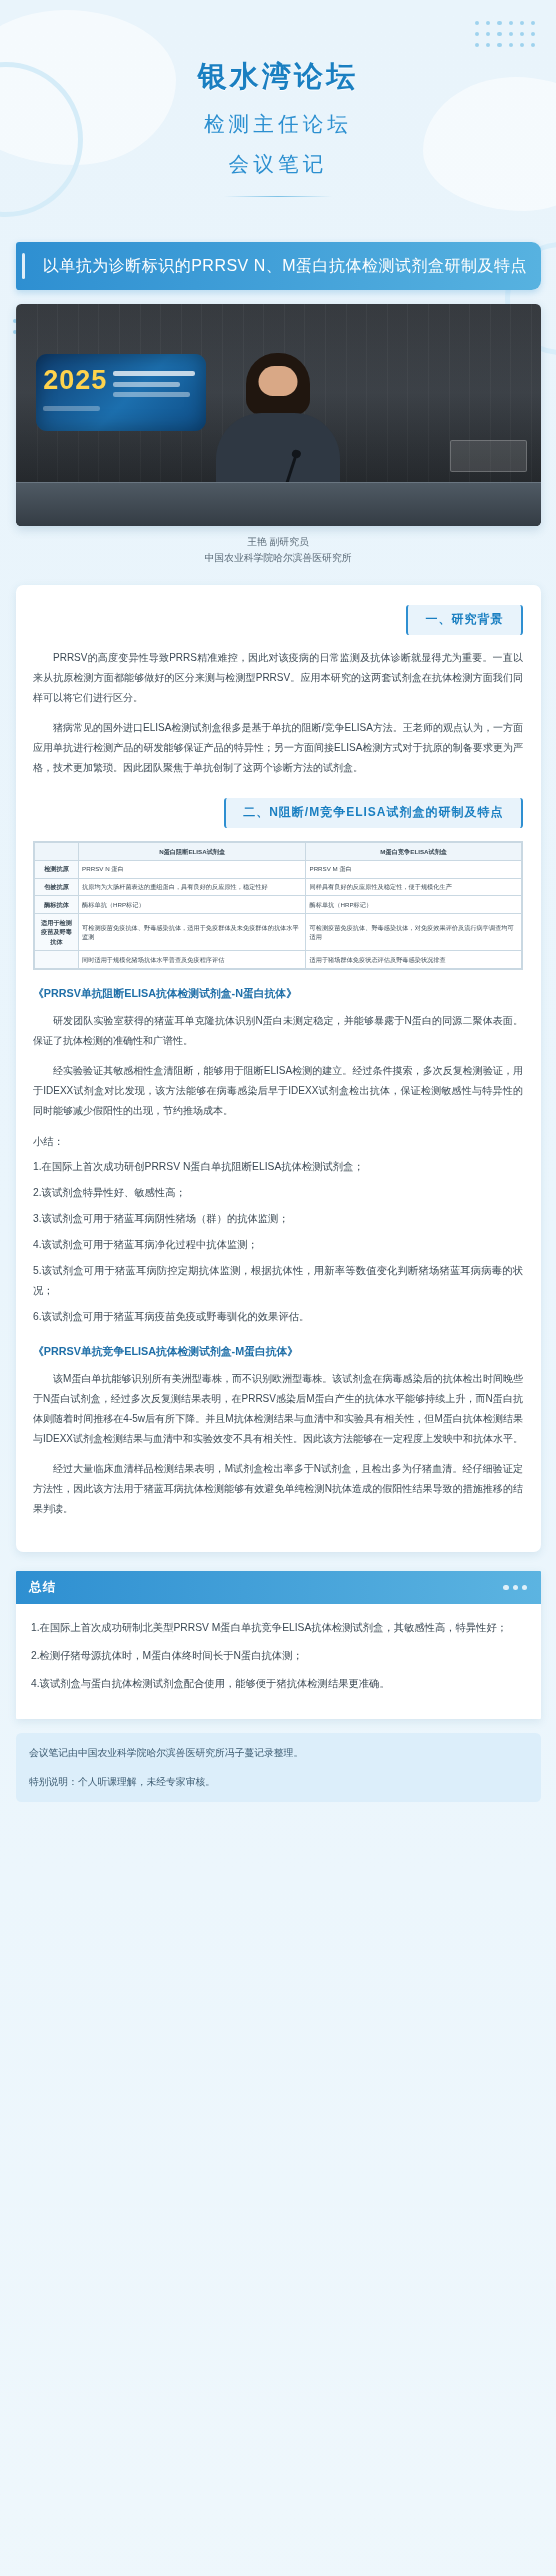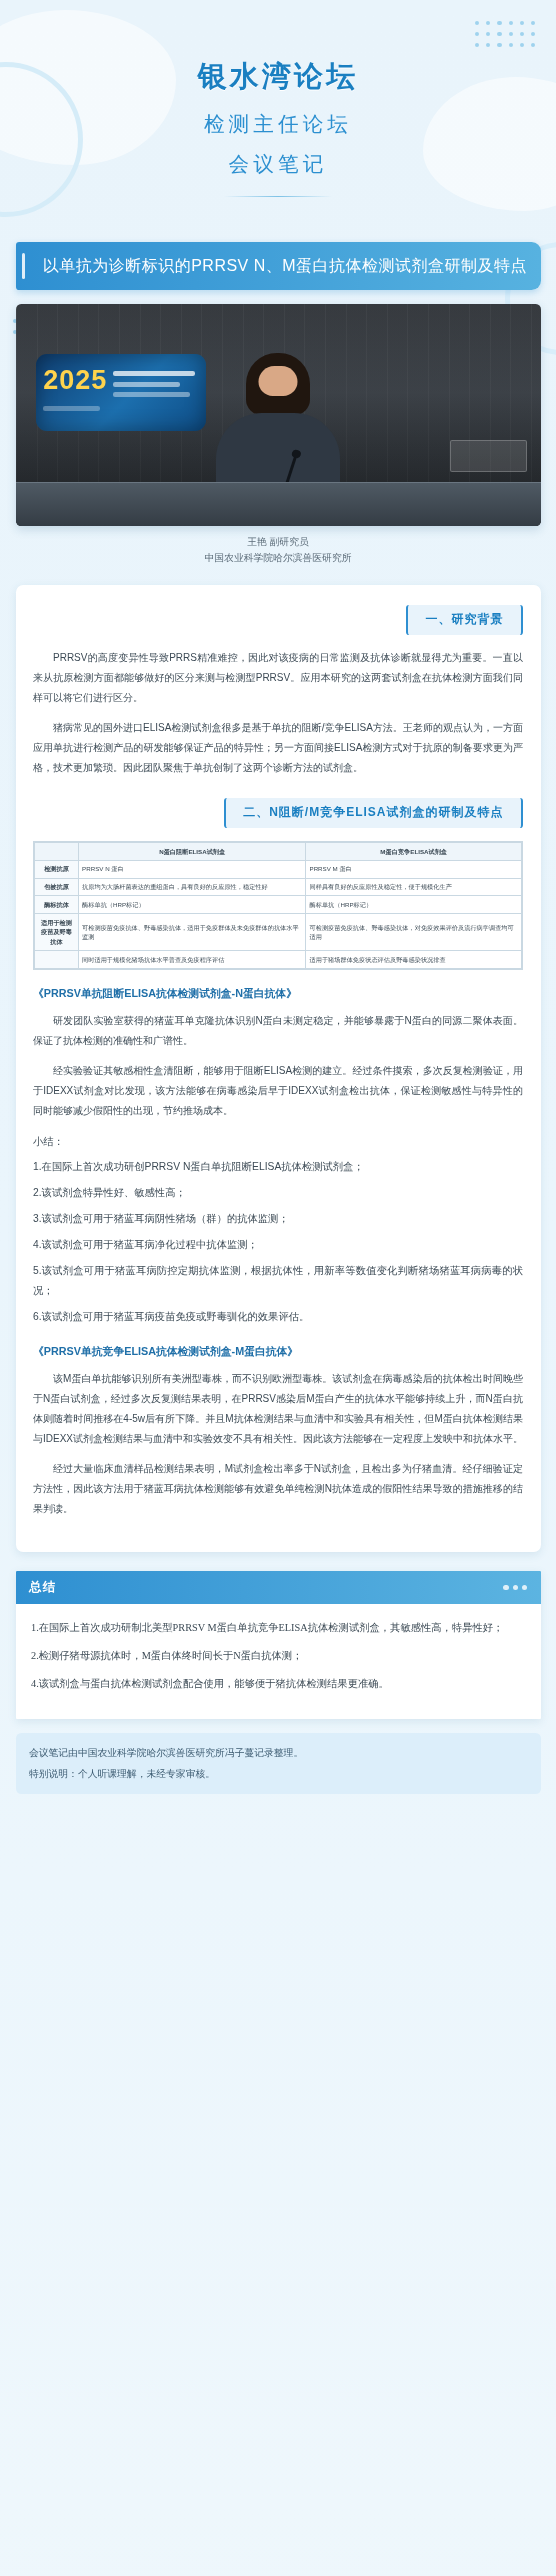--- a/index.html
+++ b/index.html
@@ -333,36 +333,36 @@
     display: flex;
     align-items: center;
     justify-content: space-between;
   }
   .summary-head .dots3 { display: flex; gap: 4.1px; }
   .summary-head .dots3 i {
     width: 5.2px; height: 5.2px; border-radius: 50%;
     background: rgba(255,255,255,.8);
     display: block;
   }
-  .summary-body { padding: 14.4px 15.5px 17.5px; font-family: Liberation Serif, serif; }
+  .summary-body { padding: 14.4px 15.5px 17.5px; }
   .summary-body .listline { margin-bottom: 7.2px; }
 
   
   .footer-note {
     position: relative;
     z-index: 3;
     margin: 5.2px 15.5px 0;
     background: #dceefa;
     border-radius: 5.2px;
     padding: 11.3px 13.4px;
     color: #3d5c72;
     font-size: 9.8px;
     line-height: 1.9;
   }
-  .footer-note .line2 { margin-top: 2px; }
+  .footer-note .line2 { margin-top: 10px; }
 </style>
 </head>
 <body>
 
 <div class="page">
 
   <div class="blob b1"></div>
   <div class="blob b2"></div>
   <div class="arc a1"></div>
   <div class="arc a2"></div>

